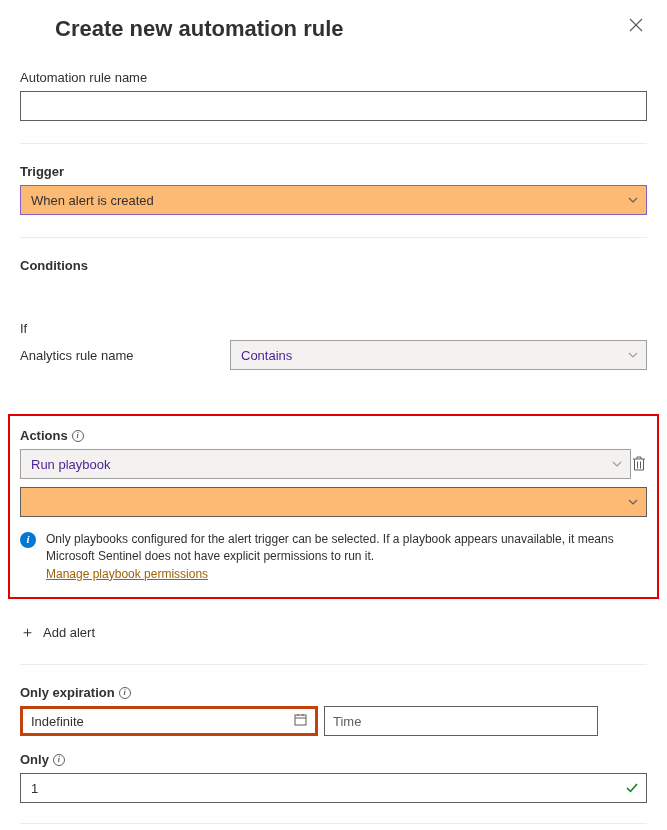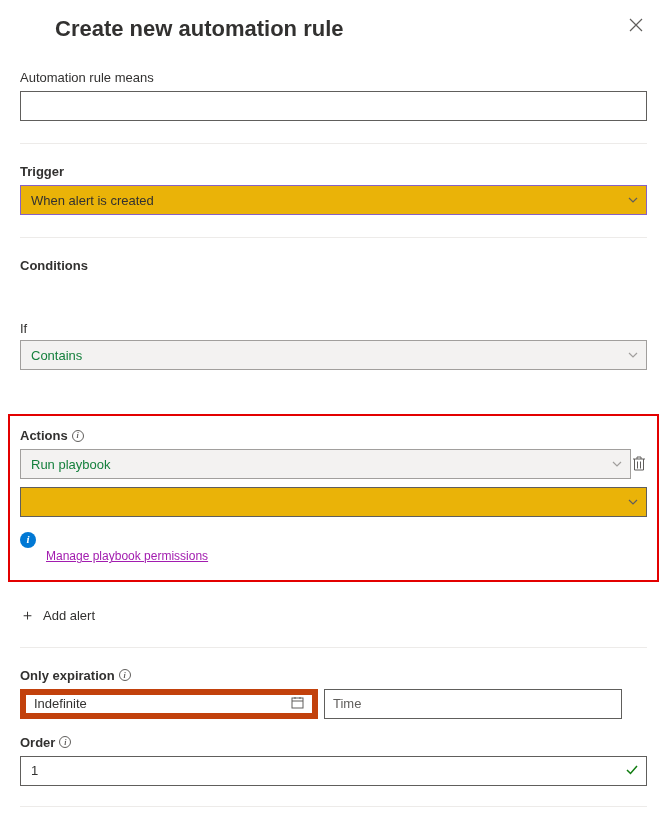--- a/index.html
+++ b/index.html
@@ -50,33 +50,33 @@
   }
   .divider {
     border: none;
     border-top: 1px solid #edebe9;
     margin: 22px 0 20px 0;
   }
   .select {
     width: 100%;
     height: 30px;
     border: 1px solid #605e5c;
-    background: #eab308;
+    background: #fdba74;
     padding: 0 28px 0 10px;
     font-size: 13px;
     position: relative;
     display: flex;
     align-items: center;
     cursor: pointer;
   }
   .select.purple { border-color: #8661c5; }
   .select.gray {
     background: #f3f2f1;
     border-color: #a19f9d;
-    color: #15803d;
+    color: #4c1d95;
   }
   .chevron {
     position: absolute;
     right: 8px;
     top: 50%;
     transform: translateY(-50%);
     width: 10px;
     height: 10px;
     display: flex;
     align-items: center;
@@ -143,53 +143,53 @@
     font-weight: bold;
     font-size: 11px;
     font-style: italic;
     font-family: Georgia, serif;
     display: flex;
     align-items: center;
     justify-content: center;
     margin-top: 1px;
   }
   .link {
-    color: #a21caf;
+    color: #a16207;
     text-decoration: underline;
     cursor: pointer;
   }
   .add-action {
     display: flex;
     align-items: center;
     gap: 8px;
     font-size: 13px;
     cursor: pointer;
     margin-top: 24px;
     margin-bottom: 4px;
   }
   .plus { font-size: 15px; }
   .exp-row {
     display: flex;
     gap: 6px;
   }
   .date-input {
     width: 298px;
     height: 30px;
-    border: 6px solid #c2410c;
+    border: 3px solid #c2410c;
     background: #fff;
     padding: 0 8px;
     font-size: 13px;
     display: flex;
     align-items: center;
     justify-content: space-between;
     cursor: pointer;
   }
   .cal-icon { color: #605e5c; }
   .time-input {
-    width: 298px;
+    width: 274px;
     height: 30px;
     border: 1px solid #605e5c;
     background: #fff;
     padding: 0 8px;
     font-size: 13px;
     display: flex;
     align-items: center;
     color: #605e5c;
   }
   .order-select {
@@ -238,40 +238,41 @@
 
 <div class="header">
   <div class="title">Create new automation rule</div>
   <div class="close-btn">
     <svg width="14" height="14" viewBox="0 0 14 14">
         <path d="M1 1 L13 13 M13 1 L1 13" stroke="#605e5c" stroke-width="1.2" fill="none"></path>
       </svg>
   </div>
 </div>
 
-<div class="section-label">Automation rule means</div>
+<div class="section-label">Automation rule name</div>
 <input class="text-input" type="text" value="" style="">
 
 <hr class="divider">
 
 <div class="section-label bold">Trigger</div>
 <div class="select purple">
   <span>When alert is created</span>
   <span class="chevron">
     <svg width="10" height="6" viewBox="0 0 10 6">
         <path d="M1 1 L5 5 L9 1" stroke="#605e5c" stroke-width="1.2" fill="none"></path>
       </svg>
   </span>
 </div>
 
 <hr class="divider">
 
 <div class="section-label bold">Conditions</div>
 <div style="margin-bottom:4px;margin-top:48px;">If</div>
 <div class="cond-row">
+  <div class="cond-label">Analytics rule name</div>
   <div class="cond-select1">
     <div class="select gray">
       <span>Contains</span>
       <span class="chevron">
         <svg width="10" height="6" viewBox="0 0 10 6">
             <path d="M1 1 L5 5 L9 1" stroke="#a19f9d" stroke-width="1.2" fill="none"></path>
           </svg>
       </span>
     </div>
   </div>
@@ -303,21 +304,21 @@
     <span></span>
     <span class="chevron">
       <svg width="10" height="6" viewBox="0 0 10 6">
           <path d="M1 1 L5 5 L9 1" stroke="#605e5c" stroke-width="1.2" fill="none"></path>
         </svg>
     </span>
   </div>
   <div class="info-row">
     <div class="info-badge">i</div>
     <div>
-      <br>
+      <span>Only playbooks configured for the alert trigger can be selected. If a playbook appears unavailable, it means Microsoft Sentinel does not have explicit permissions to run it.</span><br>
       <span class="link">Manage playbook permissions</span>
     </div>
   </div>
 </div>
 
 <div class="add-action">
   <span class="plus">＋</span>
   <span>Add alert</span>
 </div>
 
@@ -338,21 +339,21 @@
     </span>
   </div>
   <div class="time-input">
     <span>Time</span>
   </div>
 </div>
 
 <div style="height:16px;"></div>
 
 <div class="section-label bold">
-  <span>Order</span>
+  <span>Only</span>
   <span class="info-icon">i</span>
 </div>
 <div class="order-select">
   <span>1</span>
   <span class="check">
     <svg width="12" height="10" viewBox="0 0 12 10">
         <path d="M1 5 L4.5 8.5 L11 1" stroke="#107c10" stroke-width="1.5" fill="none"></path>
       </svg>
   </span>
 </div>

